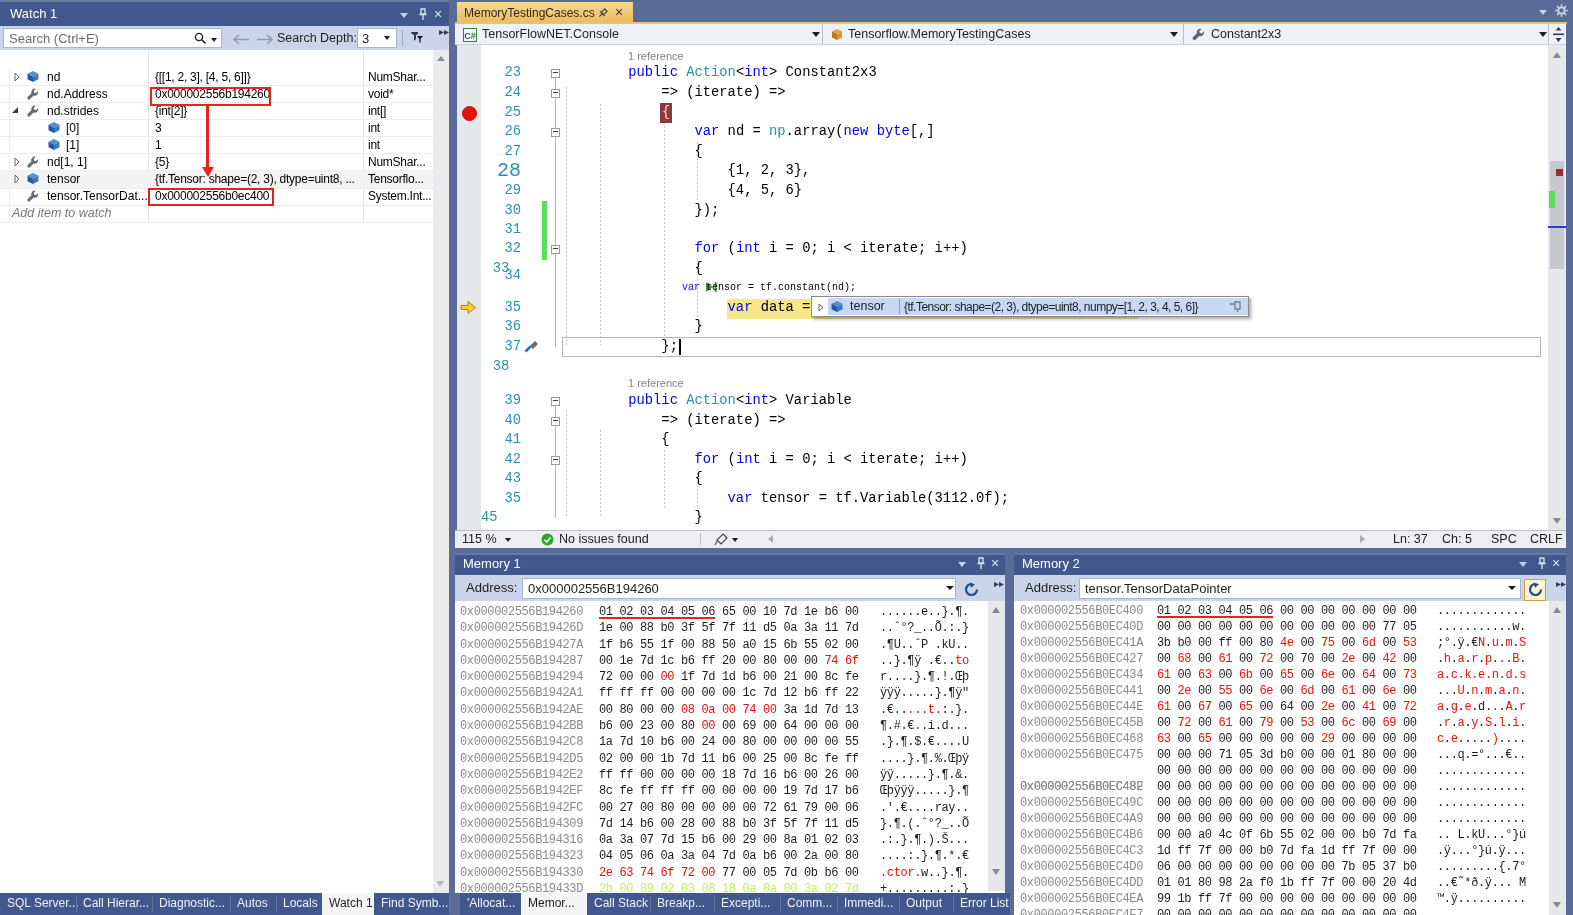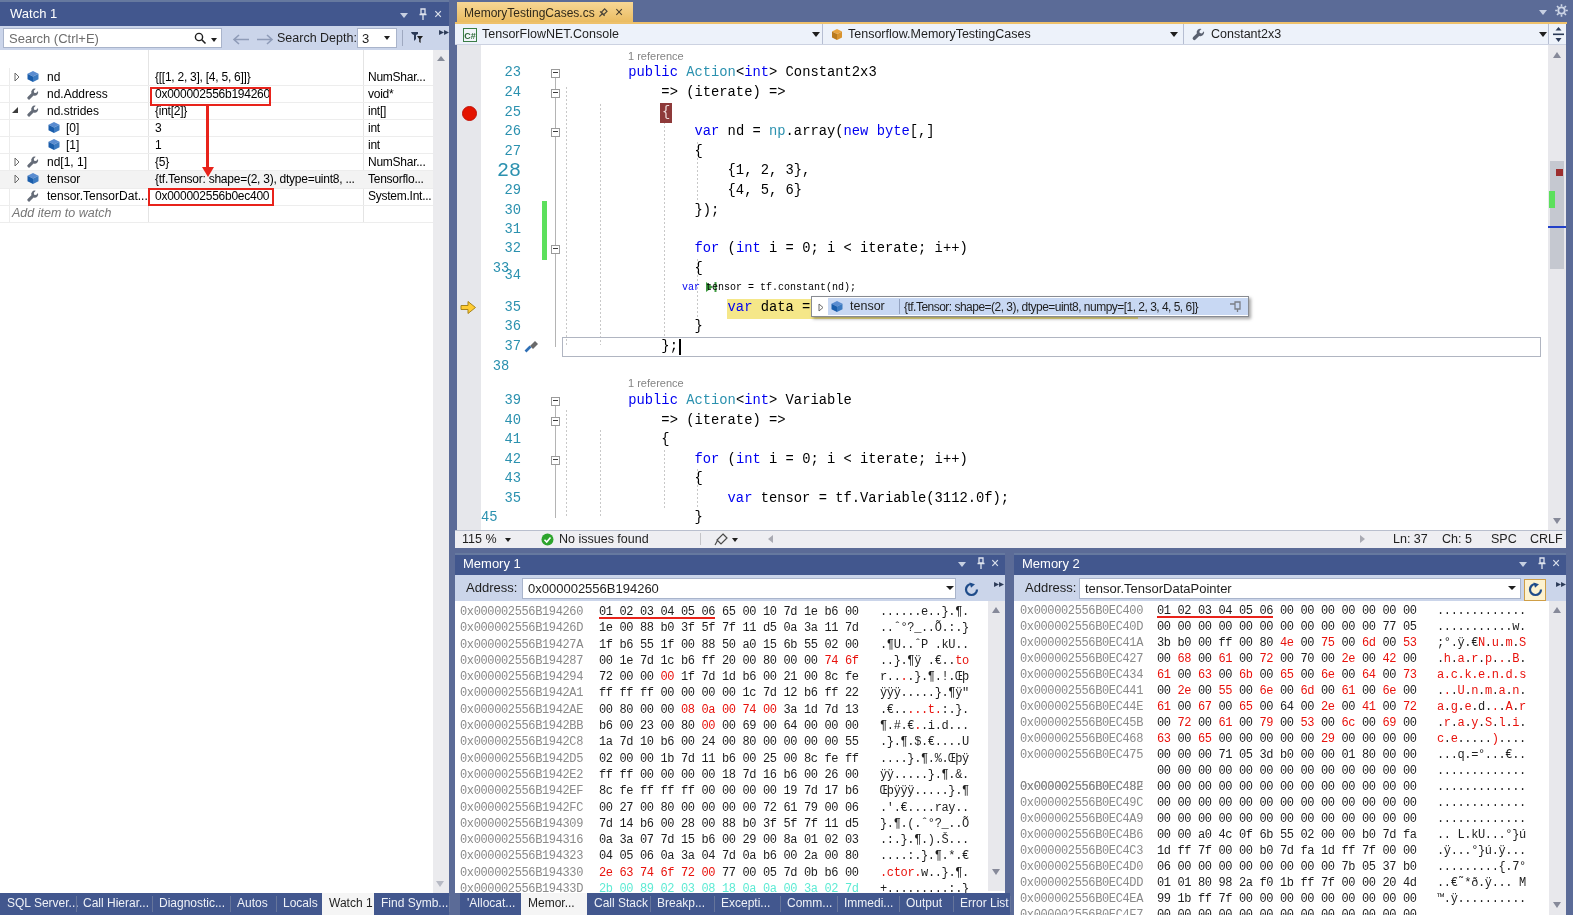--- a/index.html
+++ b/index.html
@@ -424,21 +424,21 @@
 <div class="t mm" style="left:460px;top:833px;color:#8a8a8a">0x000002556B194316</div>
 <div class="t mm" style="left:599px;top:833px;color:#1e1e1e">0a 3a 07 7d 15 b6 00 29 00 8a 01 02 03</div>
 <div class="t mm" style="left:880px;top:833px;color:#1e1e1e">.:.}.¶.).Š...</div>
 <div class="t mm" style="left:460px;top:849px;color:#8a8a8a">0x000002556B194323</div>
 <div class="t mm" style="left:599px;top:849px;color:#1e1e1e">04 05 06 0a 3a 04 7d 0a b6 00 2a 00 80</div>
 <div class="t mm" style="left:880px;top:849px;color:#1e1e1e">....:.}.¶.*.€</div>
 <div class="t mm" style="left:460px;top:866px;color:#8a8a8a">0x000002556B194330</div>
 <div class="t mm" style="left:599px;top:866px;color:#1e1e1e"><span class="red">2e </span><span class="red">63 </span><span class="red">74 </span><span class="red">6f </span><span class="red">72 </span><span class="red">00 </span>77 00 05 7d 0b b6 00</div>
 <div class="t mm" style="left:880px;top:866px;color:#1e1e1e"><span class="red">.</span><span class="red">c</span><span class="red">t</span><span class="red">o</span><span class="red">r</span><span class="red">.</span>w..}.¶.</div>
 <div class="t mm" style="left:460px;top:882px;color:#8a8a8a">0x000002556B19433D</div>
-<div class="t mm" style="left:599px;top:882px;color:#5eead4">2b 00 89 02 03 08 18 0a 0a 00 3a 02 7d</div>
+<div class="t mm" style="left:599px;top:882px;color:#bef264">2b 00 89 02 03 08 18 0a 0a 00 3a 02 7d</div>
 <div class="t mm" style="left:880px;top:882px;color:#1e1e1e">+.........:.}</div>
 <div class="a" style="left:599px;top:617px;width:116px;height:2px;background:#e8231b"></div>
 <div class="a" style="left:988px;top:601px;width:17px;height:290px;background:#e8e8ec"></div>
 <div class="a" style="left:992px;top:607px;width:0;height:0;border-left:4.5px solid transparent;border-right:4.5px solid transparent;border-bottom:6px solid #868999"></div>
 <div class="a" style="left:992px;top:869px;width:0;height:0;border-left:4.5px solid transparent;border-right:4.5px solid transparent;border-top:6px solid #868999"></div>
 <div class="a" style="left:1014px;top:553px;width:552px;height:362px;background:#fff"></div>
 <div class="a" style="left:1014px;top:553px;width:552px;height:22px;background:#42578e;border-top:2px solid #66799f;box-sizing:border-box"></div>
 <div class="t" style="left:1022px;top:556px;color:#fff;font-size:13px">Memory 2</div>
 <div class="a tri-d" style="left:1519px;top:562px"></div>
 <svg class="a" style="left:1536px;top:557px" width="12" height="14" viewBox="0 0 12 14">

